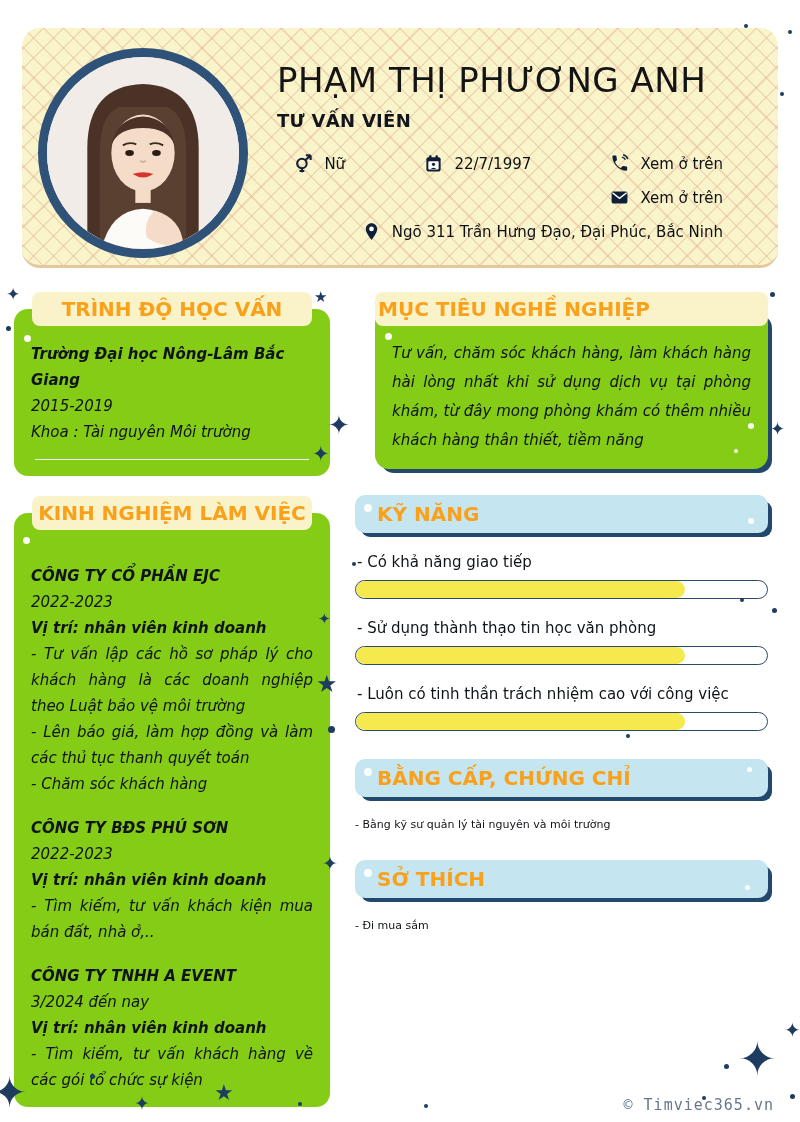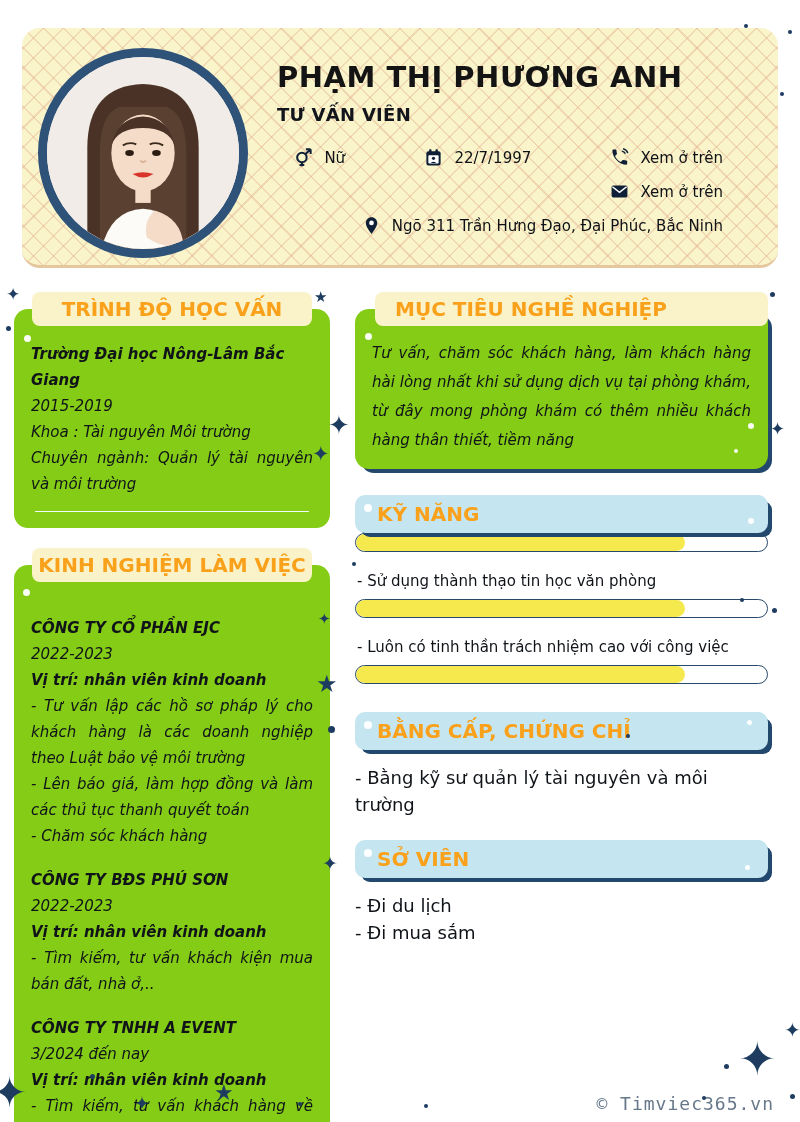--- a/index.html
+++ b/index.html
@@ -19,75 +19,75 @@
       #FAF4CA;
     border-bottom:3px solid #E5C79D;
     box-sizing:border-box;
   }
   .photo-ring{
     position:absolute;left:16px;top:20px;width:192px;height:192px;
     border-radius:50%;border:9px solid #2E5278;overflow:hidden;background:#F1EDE9;
   }
   .photo-ring svg{display:block;width:100%;height:100%;}
   .header-info{position:absolute;left:255px;top:32px;width:480px;}
-  .cv-name{font-size:29px;font-weight:700;letter-spacing:.5px;color:#141414;margin:0 0 10px 0;}
+  .cv-name{font-size:34px;font-weight:400;letter-spacing:.5px;color:#141414;margin:0 0 10px 0;}
   .cv-title{font-size:18px;font-weight:800;color:#12151c;margin:0 0 22px 0;letter-spacing:.3px;}
   .contact-row{display:flex;align-items:center;margin-bottom:13px;justify-content:flex-end;}
   .contact-item{display:flex;align-items:center;margin-right:34px;}
   .contact-item .cicon{width:21px;height:21px;margin-right:10px;display:inline-flex;align-items:center;justify-content:center;}
   .cicon svg{width:19px;height:19px;fill:#0F2036;}
   .contact-item .ctext{font-size:15px;color:#0e1116;}
   .w92{width:96px;} .w150{width:152px;}
   
   .col-left{position:absolute;left:14px;top:292px;width:316px;}
   .col-right{position:absolute;left:355px;top:292px;width:413px;}
   
   .hdr-cream-c{
     position:relative;z-index:3;width:280px;margin:0 auto;
     background:#FAF3C9;border-radius:8px;padding:5px 0;
     text-align:center;font-size:20px;font-weight:800;color:#F9A11B;
   }
   
   .hdr-cream-l{
     position:relative;z-index:3;margin-left:20px;
-    background:#FAF3C9;border-radius:8px;padding:5px 0 5px 20px;
+    background:#FAF3C9;border-radius:8px;padding:5px 0 5px 3px;
     font-size:20px;font-weight:800;color:#F9A11B;
   }
   
   .hdr-blue{
     position:relative;background:#C5E6F0;border-radius:10px;
     padding:7px 0 7px 22px;font-size:20px;font-weight:800;color:#F9A11B;
     box-shadow:5px 5px 0 -1px #23486D;
   }
   .panel-blue{
     position:relative;z-index:1;background:#84cc16;border-radius:14px;
     margin-top:-17px;padding:28px 17px 14px 17px;box-sizing:border-box;font-style:italic;
   }
-  .panel-shadow{box-shadow:5px 5px 0 -1px #23486D;}
+  .panel-shadow{box-shadow:5px 5px 0 -1px #23486D;margin-left:20px;}
   .panel-blue p{margin:0;font-size:15px;line-height:26px;color:#101419;}
   .b{font-weight:700;}
   .just{text-align:justify;}
   .sep{border:0;border-top:1.5px solid #F2FAFD;margin:14px 4px 2px 4px;}
   .job{margin-top:18px;}
   .job:first-child{margin-top:0;}
   
   .wdot{position:absolute;background:#fff;border-radius:50%;opacity:.95;}
   
   .skill-label{font-size:15px;color:#101419;margin:20px 0 9px 2px;}
   .skill-track{
     height:19px;border:1.5px solid #2A4A6B;border-radius:11px;background:#fff;
     overflow:hidden;box-sizing:border-box;
   }
   .skill-fill{height:100%;background:#F6E94E;border-radius:9px;}
-  .list-item{font-size:18px;line-height:27px;color:#101419;margin:0;}
+  .list-item{font-size:11px;line-height:27px;color:#101419;margin:0;}
   
   .footer-credit{
     position:absolute;right:26px;bottom:8px;
     font-family:"DejaVu Sans Mono","Liberation Mono",monospace;
-    font-size:18px;color:#66788A;letter-spacing:1px;
+    font-size:15px;color:#66788A;letter-spacing:1px;
   }
   
   .deco{position:absolute;color:#1E3C5F;line-height:1;pointer-events:none;z-index:5;}
   .ndot{position:absolute;background:#1E3C5F;border-radius:50%;z-index:5;}
 </style>
 </head>
 <body>
 
 <div class="page">
 
@@ -179,21 +179,20 @@
   </div>
 
   <div class="col-left">
 
     <div class="hdr-cream-c">TRÌNH ĐỘ HỌC VẤN</div>
     <div class="panel-blue" style="padding-top:32px;">
       <span class="wdot" style="left:10px;top:26px;width:7px;height:7px;"></span>
       <p class="b">Trường Đại học Nông-Lâm Bắc Giang</p>
       <p>2015-2019</p>
       <p>Khoa : Tài nguyên Môi trường</p>
-      <p class="just">Chuyên ngành: Quản lý tài nguyên và môi trường</p>
       <hr class="sep">
     </div>
 
     <div class="hdr-cream-c" style="margin-top:20px;">KINH NGHIỆM LÀM VIỆC</div>
     <div class="panel-blue" style="padding-top:32px;">
       <span class="wdot" style="left:9px;top:24px;width:7px;height:7px;"></span>
 
       <div class="job">
         <p class="b">CÔNG TY CỔ PHẦN EJC</p>
         <p>2022-2023</p>
@@ -230,20 +229,21 @@
       <span class="wdot" style="right:14px;bottom:40px;width:6px;height:6px;"></span>
       <span class="wdot" style="right:30px;bottom:16px;width:4px;height:4px;"></span>
     </div>
 
     <div class="hdr-blue" style="margin-top:26px;">
       <span class="wdot" style="left:9px;top:9px;width:8px;height:8px;"></span>
       <span class="wdot" style="right:14px;bottom:9px;width:6px;height:6px;"></span>
       <span>KỸ NĂNG</span>
     </div>
     <div>
+      <div class="skill-label">- Có khả năng giao tiếp</div>
       <div class="skill-track">
           <div class="skill-fill" style="width: 80%;"></div>
         </div>
       <div class="skill-label">- Sử dụng thành thạo tin học văn phòng</div>
       <div class="skill-track">
           <div class="skill-fill" style="width: 80%;"></div>
         </div>
       <div class="skill-label">- Luôn có tinh thần trách nhiệm cao với công việc</div>
       <div class="skill-track">
           <div class="skill-fill" style="width: 80%;"></div>
@@ -255,24 +255,23 @@
       <span class="wdot" style="right:16px;top:8px;width:5px;height:5px;"></span>
       <span>BẰNG CẤP, CHỨNG CHỈ</span>
     </div>
     <div style="margin-top:14px;">
       <p class="list-item">- Bằng kỹ sư quản lý tài nguyên và môi trường</p>
     </div>
 
     <div class="hdr-blue" style="margin-top:22px;">
       <span class="wdot" style="left:9px;top:9px;width:8px;height:8px;"></span>
       <span class="wdot" style="right:18px;bottom:8px;width:5px;height:5px;"></span>
-      <span>SỞ VIÊN</span>
+      <span>SỞ THÍCH</span>
     </div>
     <div style="margin-top:14px;">
-      <p class="list-item">- Đi du lịch</p>
       <p class="list-item">- Đi mua sắm</p>
     </div>
   </div>
 
   <span class="deco" style="left:6px;top:286px;font-size:17px;">✦</span>
   <span class="ndot" style="left:6px;top:326px;width:5px;height:5px;"></span>
   <span class="deco" style="left:314px;top:290px;font-size:15px;">★</span>
   <span class="deco" style="left:312px;top:444px;font-size:21px;">✦</span>
   <span class="deco" style="left:328px;top:412px;font-size:26px;">✦</span>
   <span class="deco" style="left:770px;top:420px;font-size:18px;">✦</span>

